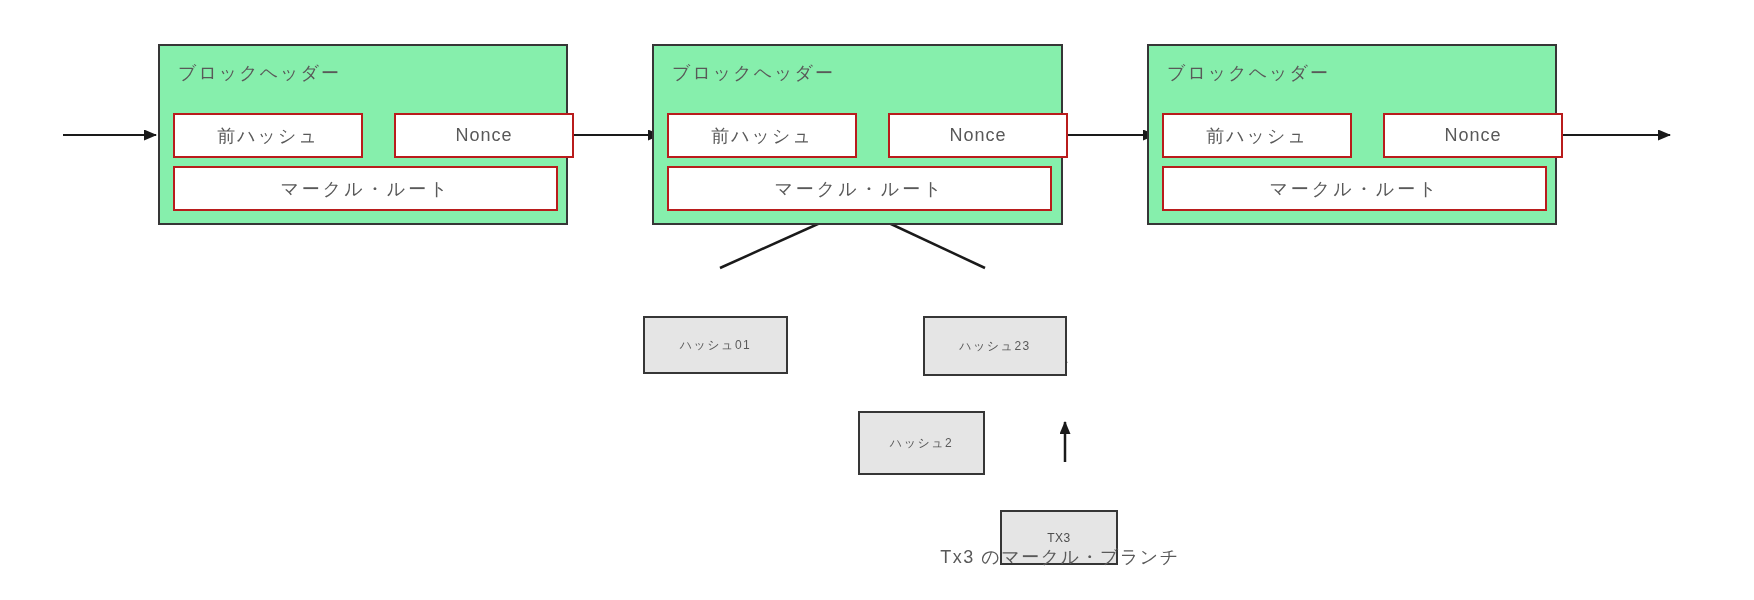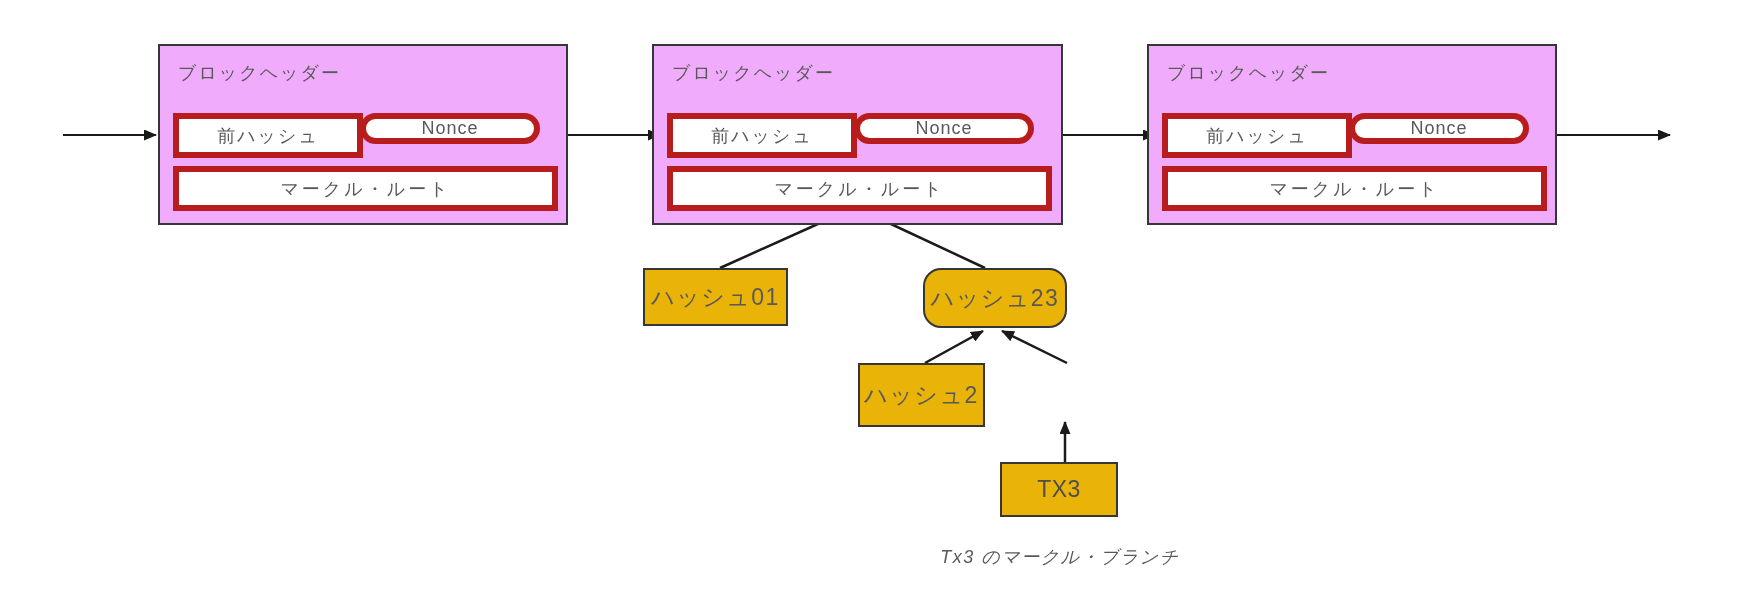--- a/index.html
+++ b/index.html
@@ -20,82 +20,82 @@
     position: absolute;
     left: 0; top: 0;
     width: 1754px; height: 600px;
     pointer-events: none;
   }
   .block {
     position: absolute;
     width: 410px;
     height: 181px;
     border: 2px solid #363636;
-    background: #f0abfc;
+    background: #86efac;
     box-sizing: border-box;
   }
   .block-1 { left: 158px; top: 44px; }
   .block-2 { left: 652px; top: 44px; width: 411px; }
   .block-3 { left: 1147px; top: 44px; }
   .block-title {
     position: absolute;
     left: 18px;
     top: 15px;
     font-size: 18px;
     letter-spacing: 2px;
     color: #595959;
     white-space: nowrap;
   }
   .inner-box {
     position: absolute;
-    border: 6px solid #b91c1c;
+    border: 2px solid #b91c1c;
     background: #ffffff;
     box-sizing: border-box;
     display: flex;
     align-items: center;
     justify-content: center;
     font-size: 18px;
     letter-spacing: 2px;
     color: #595959;
     white-space: nowrap;
   }
   .prev-hash  { left: 13px;  top: 67px;  width: 190px; height: 45px; }
-  .nonce      { left: 200px; top: 67px;  width: 180px; height: 31px; letter-spacing: 1px; border-radius: 17px; }
+  .nonce      { left: 234px; top: 67px;  width: 180px; height: 45px; letter-spacing: 1px; }
   .merkle-root{ left: 13px;  top: 120px; width: 385px; height: 45px; letter-spacing: 3px; }
 
   .tree-node {
     position: absolute;
     border: 2px solid #363636;
-    background: #eab308;
+    background: #e5e5e5;
     box-sizing: border-box;
     display: flex;
     align-items: center;
     justify-content: center;
-    font-size: 23px;
+    font-size: 12px;
     letter-spacing: 1.5px;
     color: #595959;
     white-space: nowrap;
+    margin-top: 48px;
   }
   .node-hash01 { left: 643px;  top: 268px; width: 145px; height: 58px; }
-  .node-hash23 { left: 923px;  top: 268px; width: 144px; height: 60px; border-radius: 18px; }
+  .node-hash23 { left: 923px;  top: 268px; width: 144px; height: 60px; }
   .node-hash2  { left: 858px;  top: 363px; width: 127px; height: 64px; }
   .node-hash3  { left: 1000px; top: 363px; width: 128px; height: 56px; border: 2px dashed #262626; }
   .node-tx3    { left: 1000px; top: 462px; width: 118px; height: 55px; letter-spacing: 0.5px; color: #4d4d4d; }
 
   .caption {
     position: absolute;
     left: 910px;
     top: 545px;
     width: 300px;
     text-align: center;
     font-size: 18px;
     letter-spacing: 1.5px;
     color: #595959;
     white-space: nowrap;
-    font-style: italic;
   }
 </style>
 </head>
 <body>
 
 <div class="canvas">
 
   <svg class="arrow-layer" viewBox="0 0 1754 600" xmlns="http://www.w3.org/2000/svg">
     <defs>
       <marker id="ah" markerUnits="userSpaceOnUse" markerWidth="13" markerHeight="11" refX="12" refY="5.5" orient="auto">

